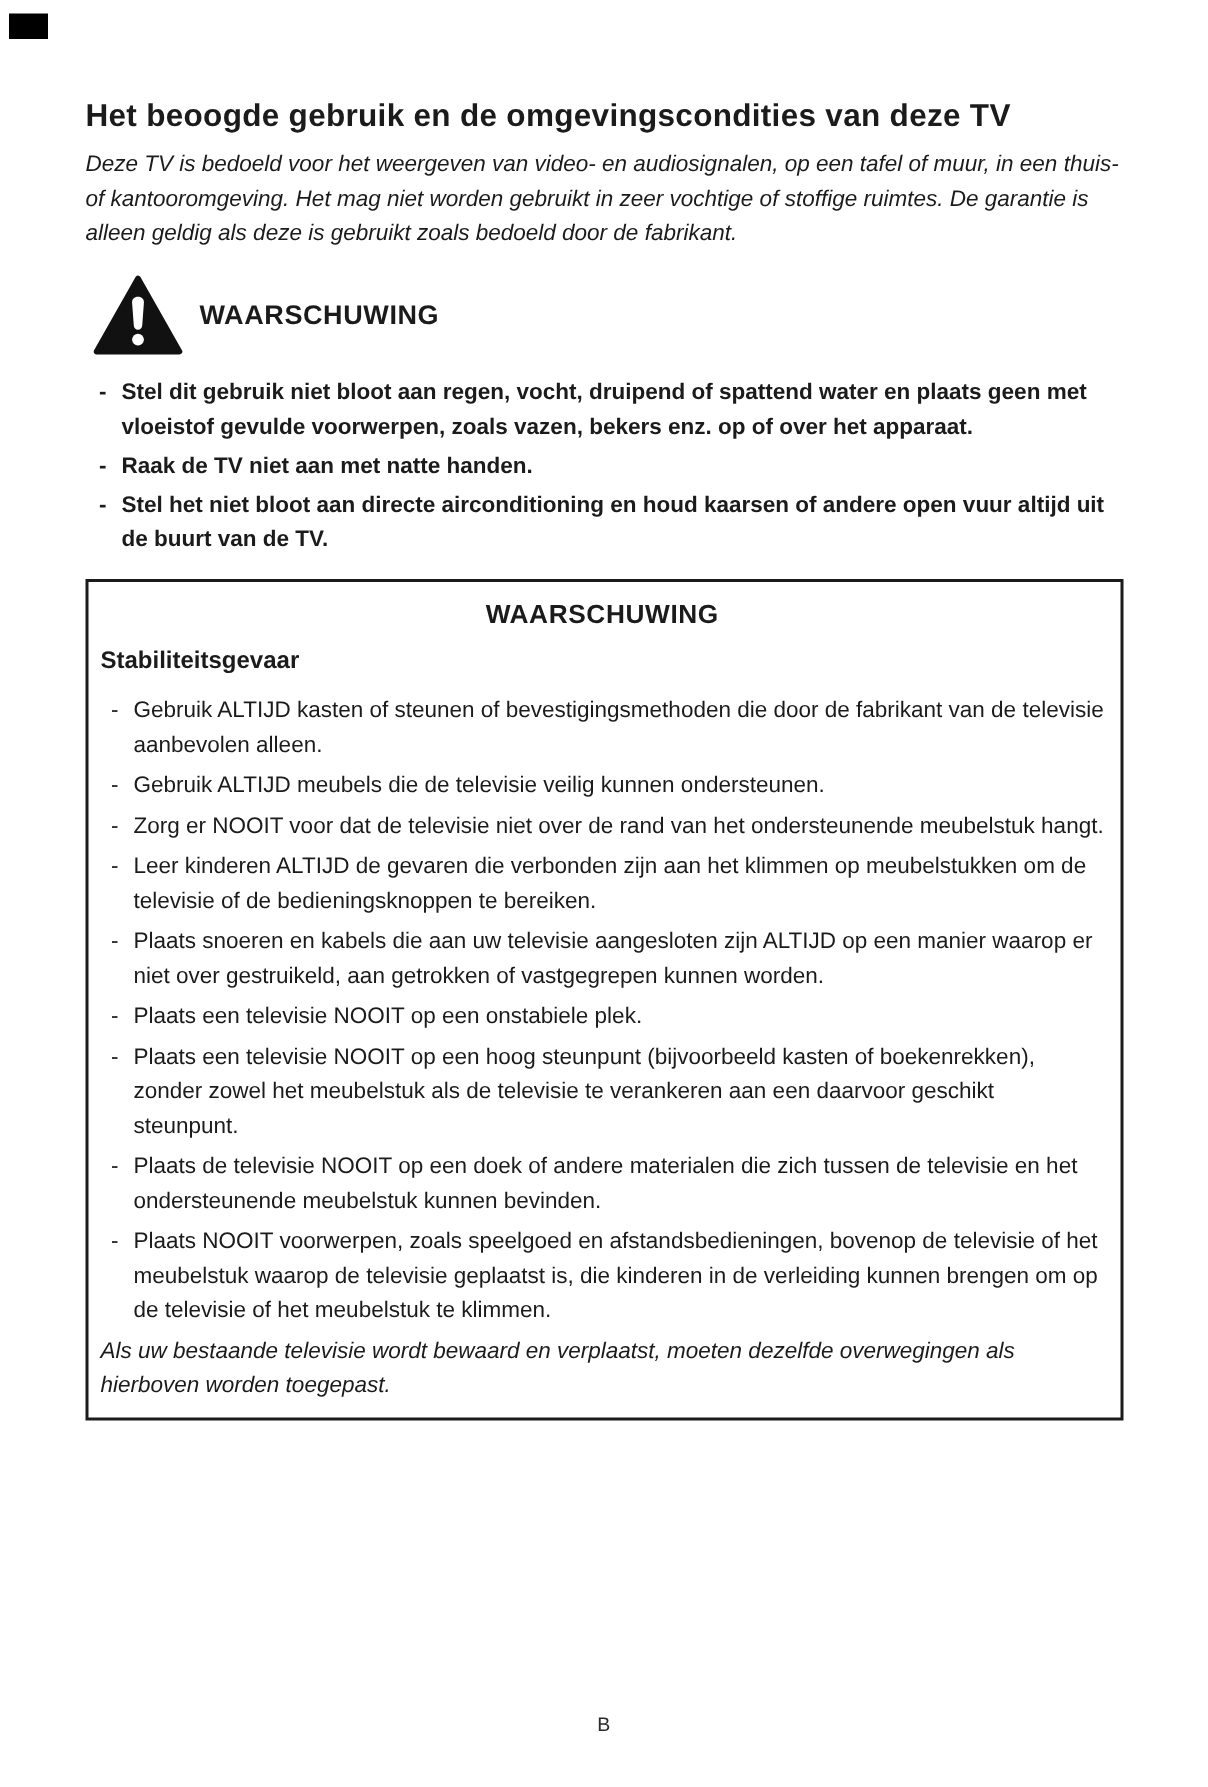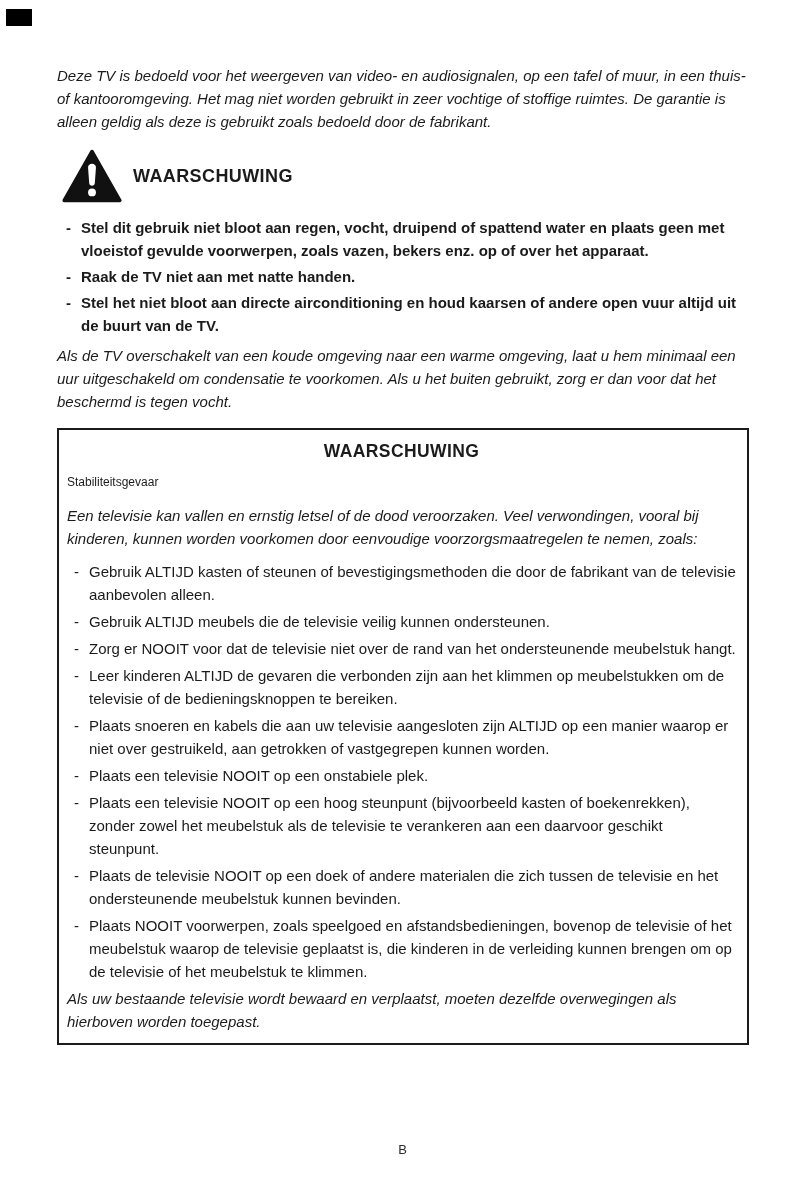--- a/index.html
+++ b/index.html
@@ -20,35 +20,36 @@
   .bold { font-weight:700; }
   .warn-head { display:flex; align-items:center; gap:11px; margin:15px 0 12px 0; padding-left:5px; }
   .warn-icon svg { display:block; }
   .warn-label { font-size:18px; font-weight:700; letter-spacing:0.4px; }
   ul.dash-list { list-style:none; margin:0 0 7px 0; padding:0 0 0 9px; }
   ul.dash-list li { display:flex; margin:0 0 3px 0; }
   ul.dash-list .dash { flex:0 0 15px; }
   ul.dash-list .li-text { flex:1 1 auto; }
   .stability-box { border:2px solid #1b1b1b; margin-top:15px; padding:6px 11px 10px 8px; }
   .box-title { text-align:center; font-size:17.5px; font-weight:700; letter-spacing:0.4px; margin:4px 0 8px 0; }
-  .box-subtitle { font-weight:400; font-size:12px; margin:0 0 10px 0; }
+  .box-subtitle { font-weight:700; font-size:16px; margin:0 0 10px 0; }
   .stability-box .intro { margin-bottom:10px; }
   .stability-box ul.dash-list { padding-left:7px; margin-bottom:2px; }
   .stability-box ul.dash-list li { margin-bottom:4px; }
   .stability-box .outro { margin:0; }
   sub { font-size:10px; line-height:0; }
   .footer { position:absolute; left:0; right:0; bottom:30px; text-align:center; font-size:13px; color:#2a2a2a; }
 </style>
 </head>
 <body>
 
 <div class="scan-artifact"></div>
 
 <main class="content">
 
+  <h1 class="page-title">Het beoogde gebruik en de omgevingscondities van deze TV</h1>
 
   <p>Deze TV is bedoeld voor het weergeven van video- en audiosignalen, op een tafel of muur, in een thuis- of kantooromgeving. Het mag niet worden gebruikt in zeer vochtige of stoffige ruimtes. De garantie is alleen geldig als deze is gebruikt zoals bedoeld door de fabrikant.</p>
 
   <div class="warn-head">
     <span class="warn-icon">
       <svg width="60" height="56" viewBox="0 0 64 58" aria-hidden="true">
         <path d="M32 3 L61.5 55 L2.5 55 Z" fill="#111111" stroke="#111111" stroke-width="4" stroke-linejoin="round"></path>
         <path d="M32 16 C34.6 16 36.4 17.8 36.2 20.2 L35 36.5 C34.9 38.3 33.6 39.5 32 39.5 C30.4 39.5 29.1 38.3 29 36.5 L27.8 20.2 C27.6 17.8 29.4 16 32 16 Z" fill="#ffffff"></path>
         <circle cx="32" cy="46.5" r="4.2" fill="#ffffff"></circle>
       </svg>
@@ -68,28 +69,26 @@
         <span class="dash">-</span>
         <span class="li-text">Raak de TV niet aan met natte handen.</span>
       </li>
 
       <li>
         <span class="dash">-</span>
         <span class="li-text">Stel het niet bloot aan directe airconditioning en houd kaarsen of andere open vuur altijd uit de buurt van de TV.</span>
       </li>
     </ul>
 
-  <p>Als de TV overschakelt van een koude omgeving naar een warme omgeving, laat u hem minimaal een uur uitgeschakeld om condensatie te voorkomen. Als u het buiten gebruikt, zorg er dan voor dat het beschermd is tegen vocht.</p>
 
 
 
   <section class="stability-box">
     <div class="box-title">WAARSCHUWING</div>
     <div class="box-subtitle">Stabiliteitsgevaar</div>
-    <p class="intro">Een televisie kan vallen en ernstig letsel of de dood veroorzaken. Veel verwondingen, vooral bij kinderen, kunnen worden voorkomen door eenvoudige voorzorgsmaatregelen te nemen, zoals:</p>
 
     <ul class="dash-list">
 
         <li>
           <span class="dash">-</span>
           <span class="li-text">Gebruik ALTIJD kasten of steunen of bevestigingsmethoden die door de fabrikant van de televisie aanbevolen alleen.</span>
         </li>
 
         <li>
           <span class="dash">-</span>

